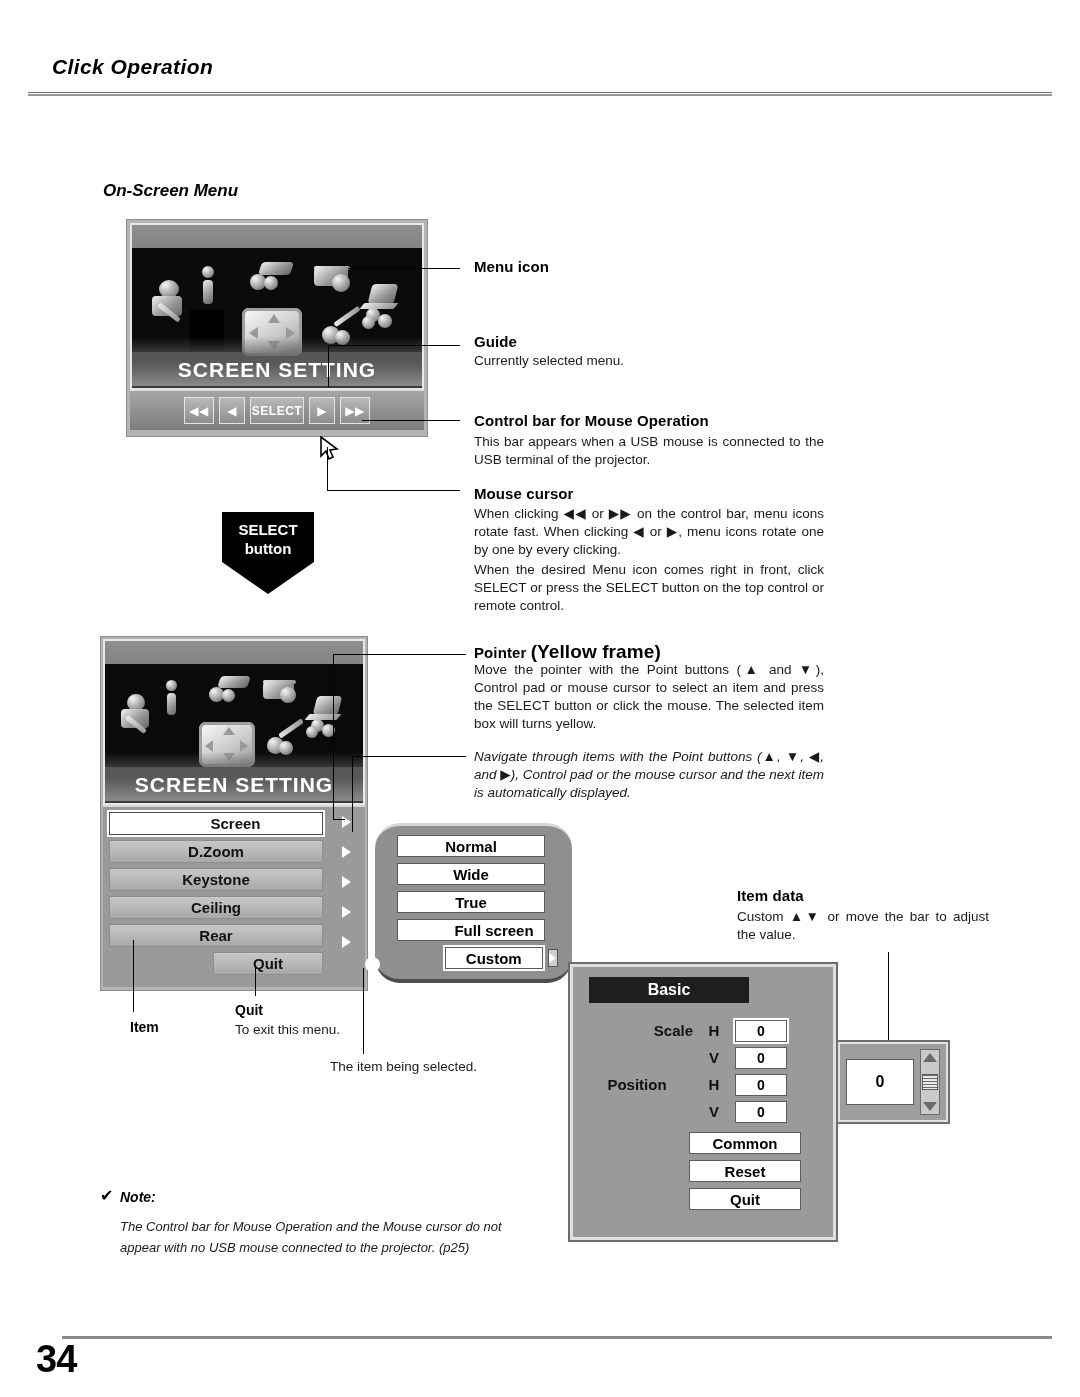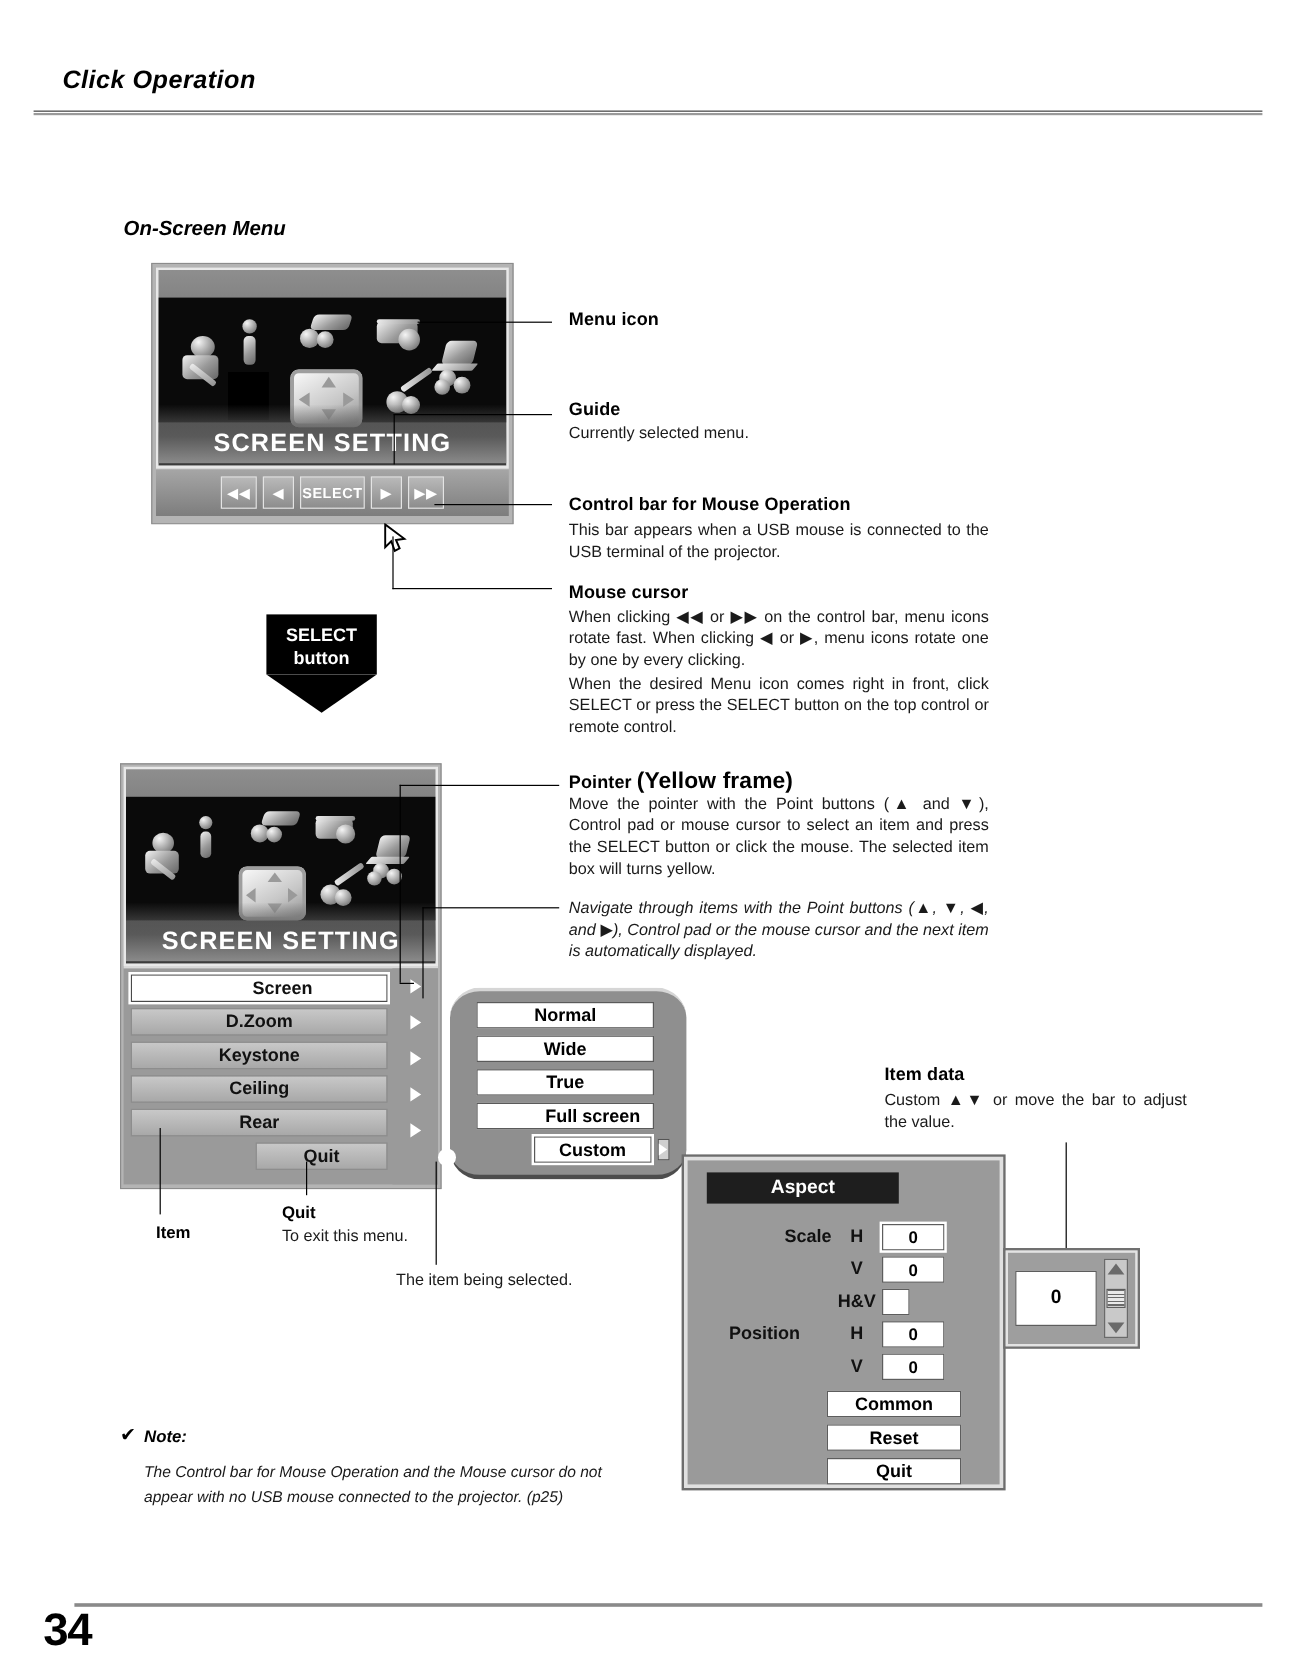--- a/index.html
+++ b/index.html
@@ -289,36 +289,31 @@
   <div style="display:flex;align-items:center;gap:5px;">
     <div class="sub-item sel" style="height:22px;width:148px;">Custom</div>
     <div style="width:15px;height:18px;background:#cfcfcf;border:1px solid #555;display:flex;align-items:center;justify-content:center;box-sizing:border-box;">
       <div style="width:0;height:0;border-left:7px solid #ffffff;border-top:5px solid transparent;border-bottom:5px solid transparent;"></div>
     </div>
   </div>
 </div>
 <div class="abs dot" style="left:366px;top:958px;width:13px;height:13px;"></div>
 
 <div class="abs aspect-panel" style="left:570px;top:964px;width:266px;height:276px;padding:8px 10px 0 8px;">
-  <div class="aspect-title" style="width:160px;height:26px;margin:2px 0 14px 8px;">Aspect</div>
+  <div class="aspect-title" style="width:160px;height:26px;margin:2px 0 14px 8px;">Basic</div>
 
   <div style="display:flex;align-items:center;height:27px;">
     <div class="asp-label" style="width:112px;text-align:right;">Scale</div>
     <div class="asp-axis" style="width:42px;">H</div>
     <div class="asp-val sel" style="width:52px;height:22px;">0</div>
   </div>
   <div style="display:flex;align-items:center;height:27px;">
     <div class="asp-label" style="width:112px;text-align:center;"></div>
     <div class="asp-axis" style="width:42px;">V</div>
     <div class="asp-val" style="width:52px;height:22px;">0</div>
-  </div>
-  <div style="display:flex;align-items:center;height:27px;">
-    <div class="asp-label" style="width:112px;text-align:center;"></div>
-    <div class="asp-axis" style="width:42px;">H&amp;V</div>
-    <div class="asp-val" style="width:23px;height:22px;"></div>
   </div>
   <div style="display:flex;align-items:center;height:27px;">
     <div class="asp-label" style="width:112px;text-align:center;">Position</div>
     <div class="asp-axis" style="width:42px;">H</div>
     <div class="asp-val" style="width:52px;height:22px;">0</div>
   </div>
   <div style="display:flex;align-items:center;height:27px;">
     <div class="asp-label" style="width:112px;text-align:center;"></div>
     <div class="asp-axis" style="width:42px;">V</div>
     <div class="asp-val" style="width:52px;height:22px;">0</div>

